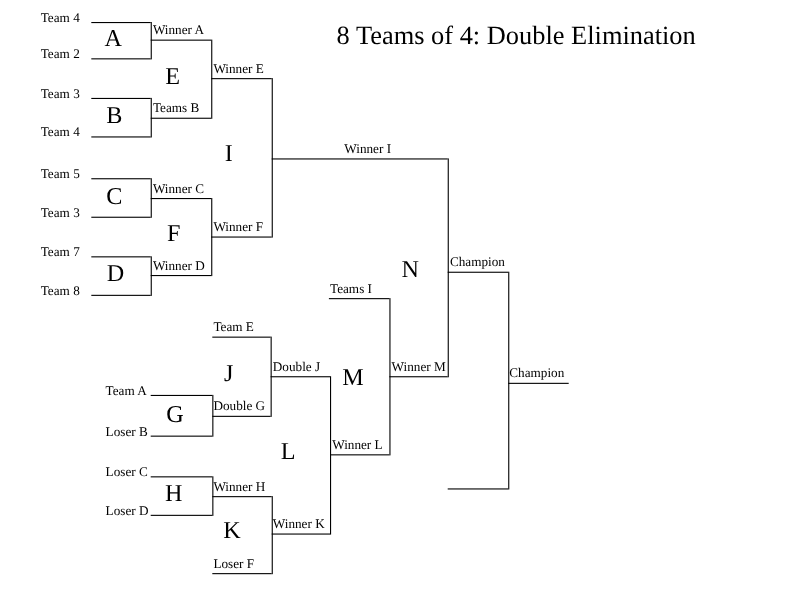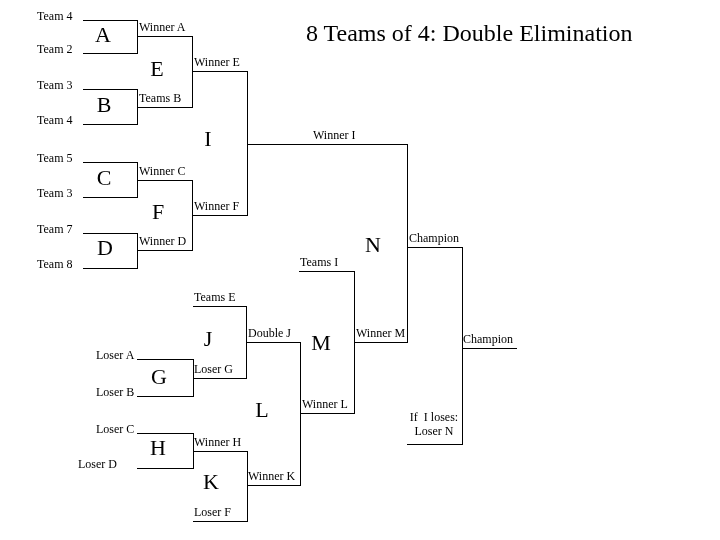--- a/index.html
+++ b/index.html
@@ -111,48 +111,44 @@
 
   <div class="side-label" style="left:37px;top:10px">Team 4</div>
   <div class="side-label" style="left:37px;top:43px">Team 2</div>
   <div class="side-label" style="left:37px;top:79px">Team 3</div>
   <div class="side-label" style="left:37px;top:114px">Team 4</div>
   <div class="side-label" style="left:37px;top:152px">Team 5</div>
   <div class="side-label" style="left:37px;top:187px">Team 3</div>
   <div class="side-label" style="left:37px;top:223px">Team 7</div>
   <div class="side-label" style="left:37px;top:258px">Team 8</div>
 
-  <div class="side-label" style="left:96px;top:349px">Loser A</div>
+  <div class="side-label" style="left:96px;top:349px">Team A</div>
   <div class="side-label" style="left:96px;top:386px">Loser B</div>
   <div class="side-label" style="left:96px;top:423px">Loser C</div>
-  <div class="side-label" style="left:78px;top:458px">Loser D</div>
+  <div class="side-label" style="left:96px;top:458px">Loser D</div>
 
   <div class="win-label" style="left:139px;top:21px">Winner A</div>
   <div class="win-label" style="left:139px;top:92px">Teams B</div>
   <div class="win-label" style="left:139px;top:165px">Winner C</div>
   <div class="win-label" style="left:139px;top:235px">Winner D</div>
   <div class="win-label" style="left:194px;top:56px">Winner E</div>
   <div class="win-label" style="left:194px;top:200px">Winner F</div>
   <div class="win-label" style="left:313px;top:129px">Winner I</div>
-  <div class="win-label" style="left:194px;top:291px">Teams E</div>
-  <div class="win-label" style="left:194px;top:363px">Loser G</div>
+  <div class="win-label" style="left:194px;top:291px">Team E</div>
+  <div class="win-label" style="left:194px;top:363px">Double G</div>
   <div class="win-label" style="left:248px;top:327px">Double J</div>
   <div class="win-label" style="left:194px;top:436px">Winner H</div>
   <div class="win-label" style="left:194px;top:506px">Loser F</div>
   <div class="win-label" style="left:248px;top:470px">Winner K</div>
   <div class="win-label" style="left:302px;top:398px">Winner L</div>
   <div class="win-label" style="left:300px;top:256px">Teams I</div>
   <div class="win-label" style="left:356px;top:327px">Winner M</div>
   <div class="win-label" style="left:409px;top:232px">Champion</div>
   <div class="win-label" style="left:463px;top:333px">Champion</div>
 
-  <div class="final-note">
-    <div>If  I loses:</div>
-    <div>Loser N</div>
-  </div>
 
   <div class="match-letter" style="left:103px;top:35px">A</div>
   <div class="match-letter" style="left:104px;top:105px">B</div>
   <div class="match-letter" style="left:104px;top:178px">C</div>
   <div class="match-letter" style="left:105px;top:248px">D</div>
   <div class="match-letter" style="left:157px;top:69px">E</div>
   <div class="match-letter" style="left:158px;top:212px">F</div>
   <div class="match-letter" style="left:159px;top:377px">G</div>
   <div class="match-letter" style="left:158px;top:448px">H</div>
   <div class="match-letter" style="left:208px;top:139px">I</div>

